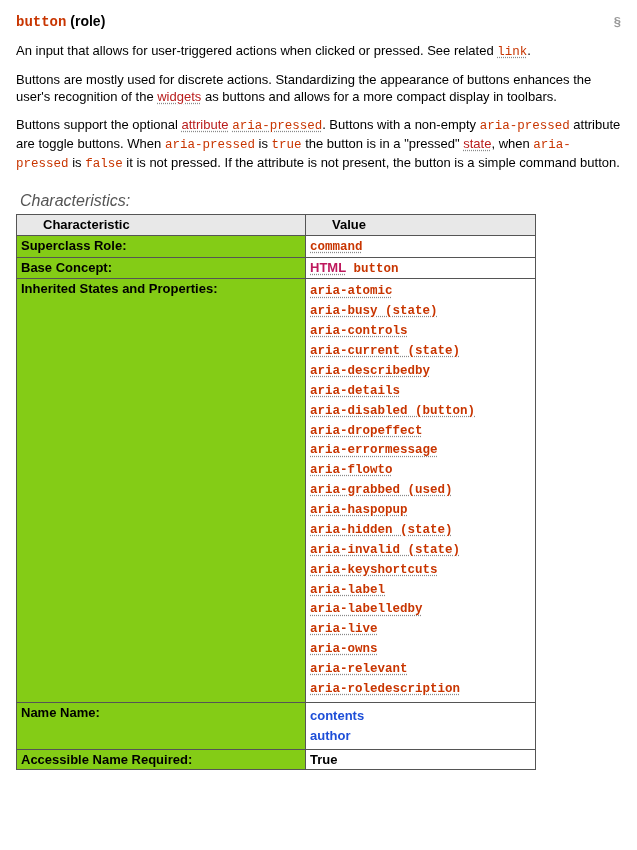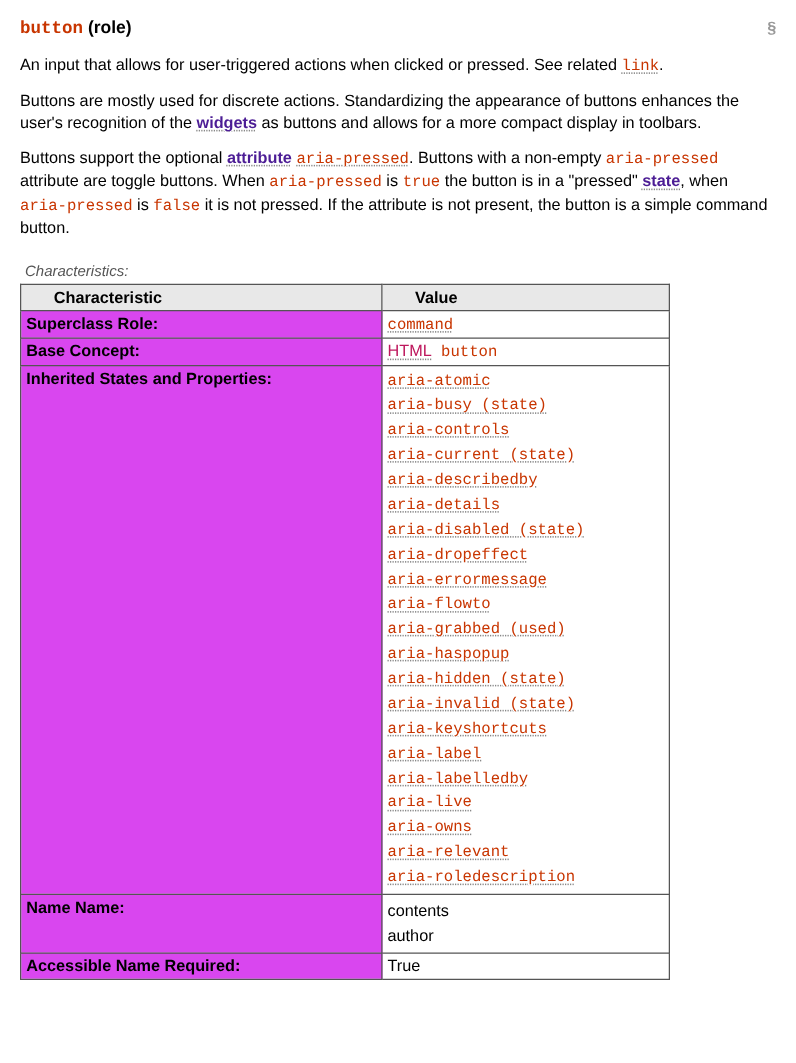--- a/index.html
+++ b/index.html
@@ -26,64 +26,65 @@
     font-family: "Courier New", monospace;
     color: #c83500;
     font-weight: bold;
   }
   .permalink {
     color: #999;
     font-weight: bold;
     cursor: pointer;
   }
   p { margin: 10px 0; font-size:13px;}
-  a.link { color: #4c1d95; text-decoration: underline dotted #888; text-underline-offset:2px;font-weight:bold;}
+  a.link { color: #b91c1c; text-decoration: underline dotted #888; text-underline-offset:2px;}
   code, .code {
     font-family: "Courier New", monospace;
     color: #c83500;
     font-size: 12.5px;
   }
   .code-link{
     font-family:"Courier New",monospace;
     color:#c83500;
     text-decoration: underline dotted #888;
     text-underline-offset:2px;
     font-size:12.5px;
   }
   .caption{
     font-style: italic;
     color:#555;
-    font-size:12px;
+    font-size:16px;
     margin:18px 0 0 4px;
   }
   table.char {
     border-collapse: collapse;
     width: 520px;
     margin-top:2px;
   }
   table.char th, table.char td {
     border: 1px solid #555;
     padding: 1px 4px;
     vertical-align: top;
     font-size:13px;
     text-align:left;
+    font-weight:bold;
   }
   table.char thead th{
     background:#e8e8e8;
     font-weight:bold;
     padding-left:26px;
   }
   table.char td.label{
-    background:#d946ef;
+    background:#84cc16;
     font-weight:bold;
     width:280px;
   }
   .cell-list a{ display:block; margin:3px 0;}
   .blue-link{ color:#be185d; text-decoration:underline dotted #888; text-underline-offset:2px;}
-  .cell-list .plain-line{display:block;margin:3px 0;color:#000000;}
+  .cell-list .plain-line{display:block;margin:3px 0;color:#1d4ed8;}
 </style>
 </head>
 <body>
 
 <div class="header-row">
   <div class="role-title">
     <span class="role-name">button</span><span> (role)</span>
   </div>
   <a class="permalink">§</a>
 </div>
@@ -121,21 +122,21 @@
     </tr>
     <tr>
       <td class="label">Inherited States and Properties:</td>
       <td class="cell-list" id="inherited-cell">
           <a class="code-link">aria-atomic</a>
           <a class="code-link">aria-busy (state)</a>
           <a class="code-link">aria-controls</a>
           <a class="code-link">aria-current (state)</a>
           <a class="code-link">aria-describedby</a>
           <a class="code-link">aria-details</a>
-          <a class="code-link">aria-disabled (state)</a>
+          <a class="code-link">aria-disabled (button)</a>
           <a class="code-link">aria-dropeffect</a>
           <a class="code-link">aria-errormessage</a>
           <a class="code-link">aria-flowto</a>
           <a class="code-link">aria-grabbed (used)</a>
           <a class="code-link">aria-haspopup</a>
           <a class="code-link">aria-hidden (state)</a>
           <a class="code-link">aria-invalid (state)</a>
           <a class="code-link">aria-keyshortcuts</a>
           <a class="code-link">aria-label</a>
           <a class="code-link">aria-labelledby</a>

